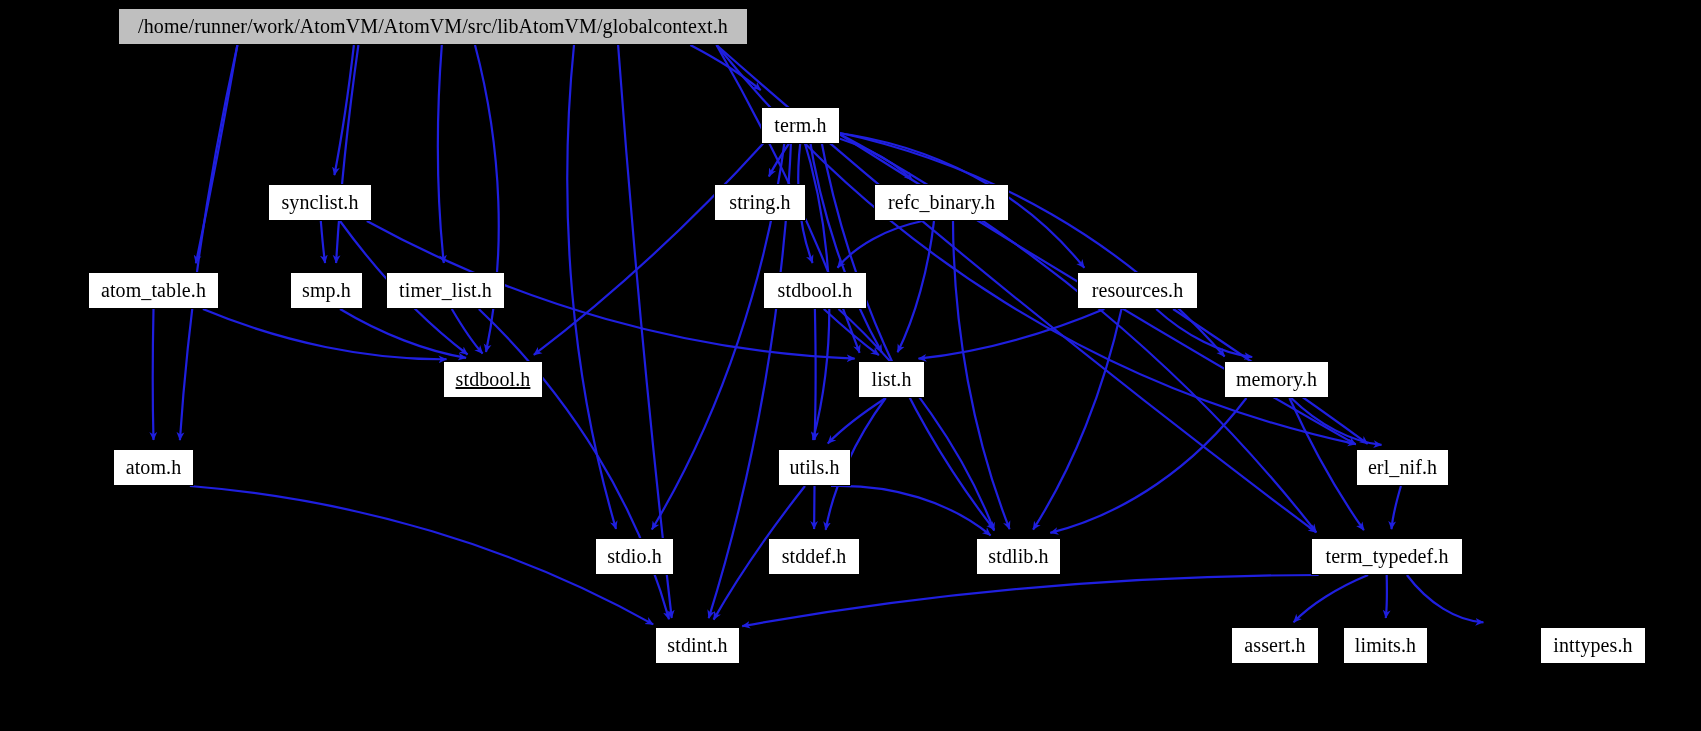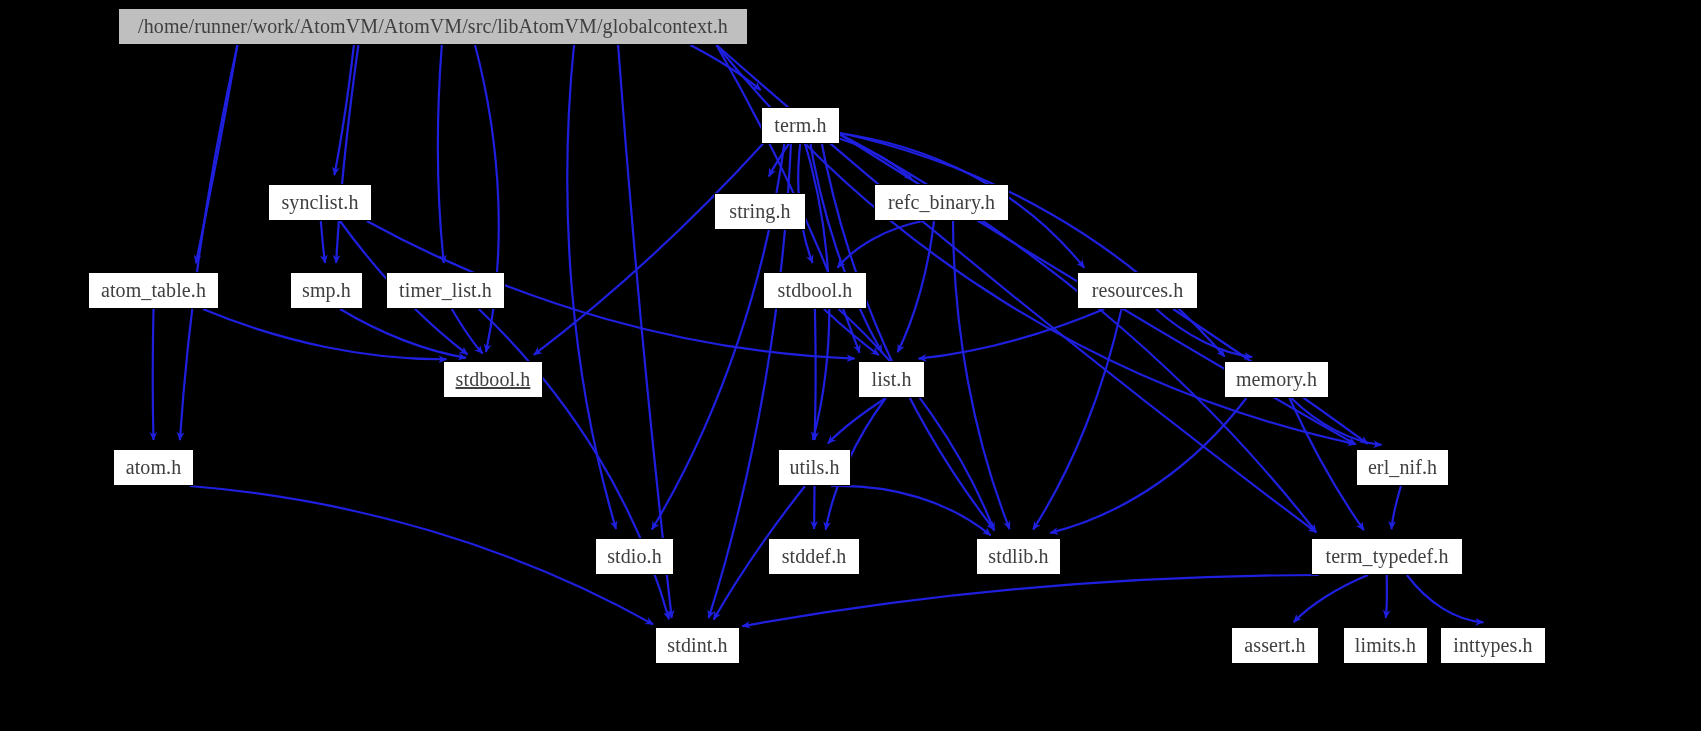--- a/index.html
+++ b/index.html
@@ -29,21 +29,21 @@
     left: 0;
     top: 0;
     width: 1701px;
     height: 731px;
   }
   .graph-node {
     position: absolute;
     box-sizing: border-box;
     background: #ffffff;
     border: 1px solid #000000;
-    color: #404040;
+    color: #000000;
     display: flex;
     align-items: center;
     justify-content: center;
     white-space: nowrap;
     font-size: 20px;
     line-height: 1;
     letter-spacing: 0.1px;
     cursor: pointer;
   }
   .graph-node.root-node {
@@ -130,21 +130,21 @@
   <div id="node-layer">
       <div class="graph-node root-node" style="left: 118px; top: 8px; width: 630px; height: 37px;">
         <span class="node-label">/home/runner/work/AtomVM/AtomVM/src/libAtomVM/globalcontext.h</span>
       </div>
       <div class="graph-node" style="left: 761px; top: 107px; width: 79px; height: 37px;">
         <span class="node-label">term.h</span>
       </div>
       <div class="graph-node" style="left: 268px; top: 184px; width: 104px; height: 37px;">
         <span class="node-label">synclist.h</span>
       </div>
-      <div class="graph-node" style="left: 714px; top: 184px; width: 92px; height: 37px; margin-top: 9px;">
+      <div class="graph-node" style="left: 714px; top: 184px; width: 92px; height: 37px;">
         <span class="node-label">string.h</span>
       </div>
       <div class="graph-node" style="left: 874px; top: 184px; width: 135px; height: 37px;">
         <span class="node-label">refc_binary.h</span>
       </div>
       <div class="graph-node" style="left: 88px; top: 272px; width: 131px; height: 37px;">
         <span class="node-label">atom_table.h</span>
       </div>
       <div class="graph-node" style="left: 290px; top: 272px; width: 73px; height: 37px;">
         <span class="node-label">smp.h</span>
@@ -190,17 +190,17 @@
       </div>
       <div class="graph-node" style="left: 655px; top: 627px; width: 85px; height: 37px;">
         <span class="node-label">stdint.h</span>
       </div>
       <div class="graph-node" style="left: 1231px; top: 627px; width: 88px; height: 37px;">
         <span class="node-label">assert.h</span>
       </div>
       <div class="graph-node" style="left: 1343px; top: 627px; width: 85px; height: 37px;">
         <span class="node-label">limits.h</span>
       </div>
-      <div class="graph-node" style="left: 1440px; top: 627px; width: 106px; height: 37px;">
+      <div class="graph-node" style="left: 1540px; top: 627px; width: 106px; height: 37px;">
         <span class="node-label">inttypes.h</span>
       </div>
     </div>
 </div>
 
 </body></html>

